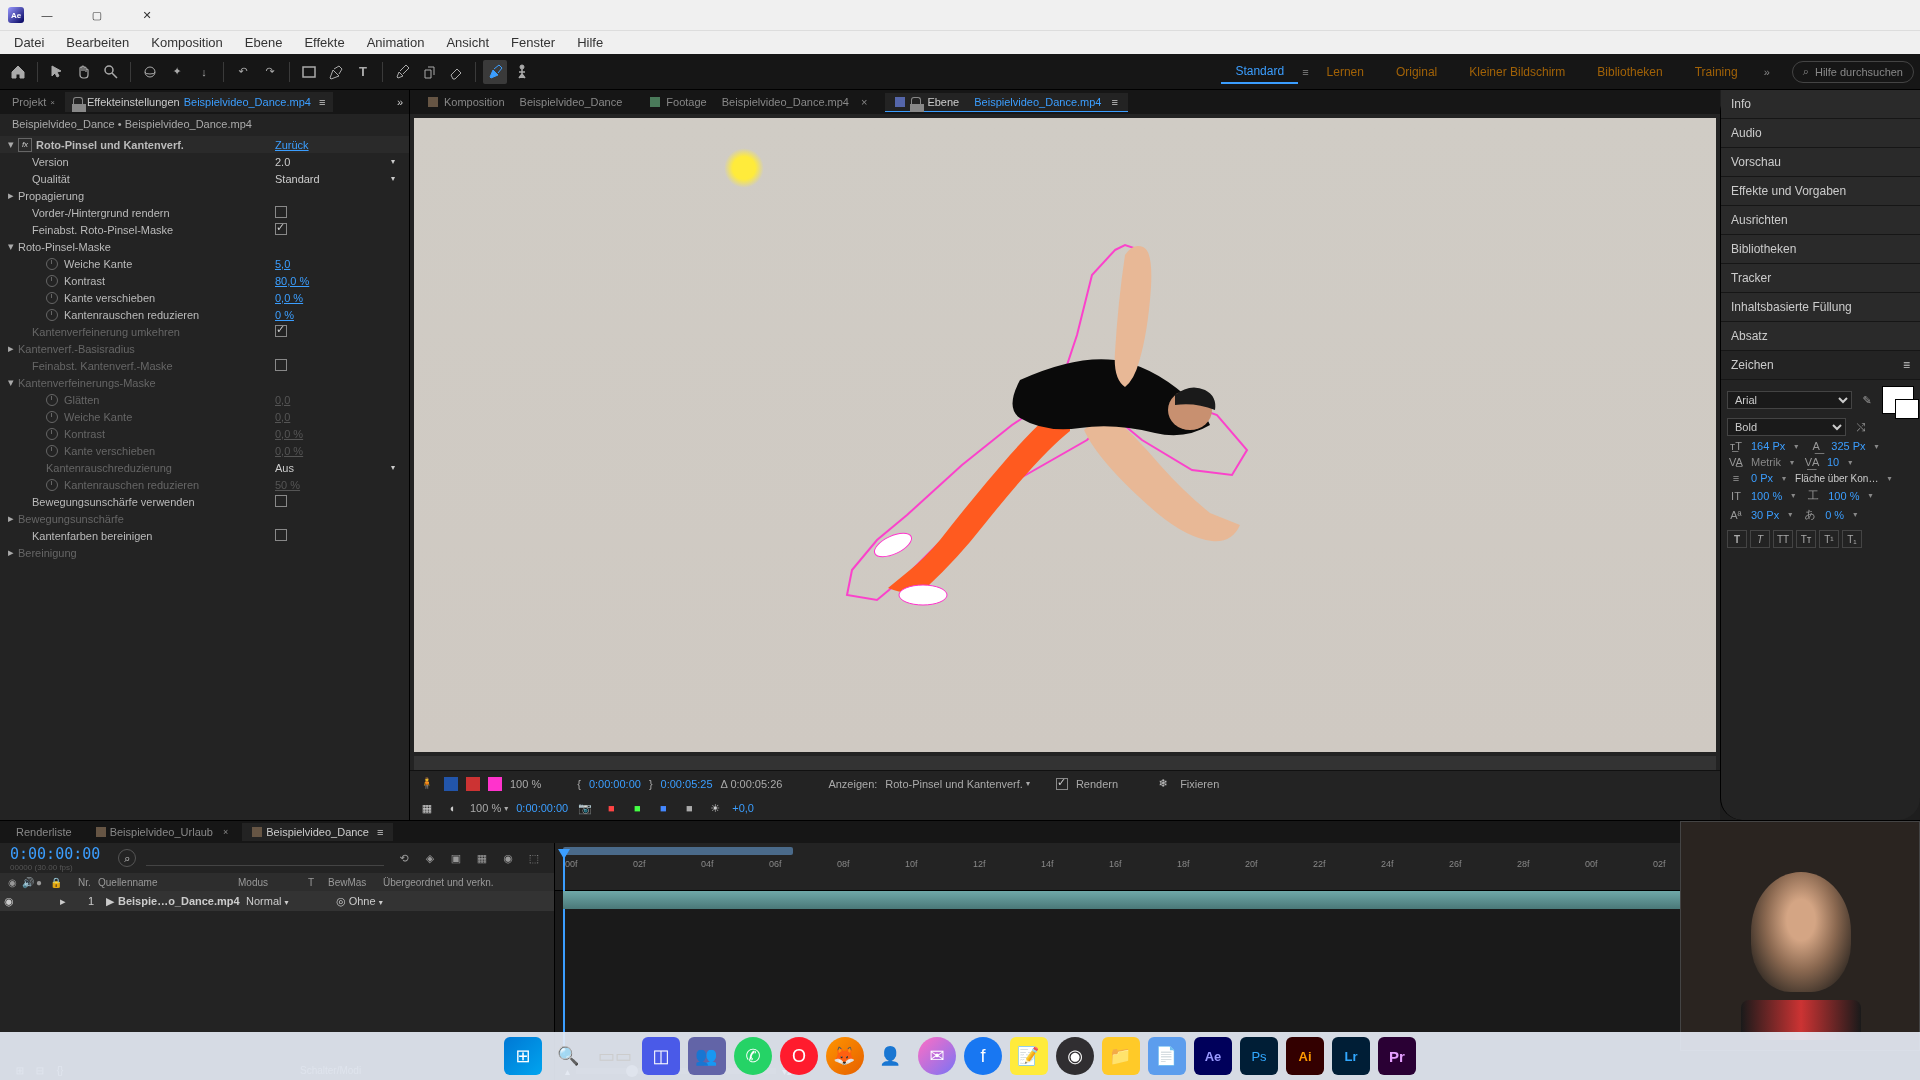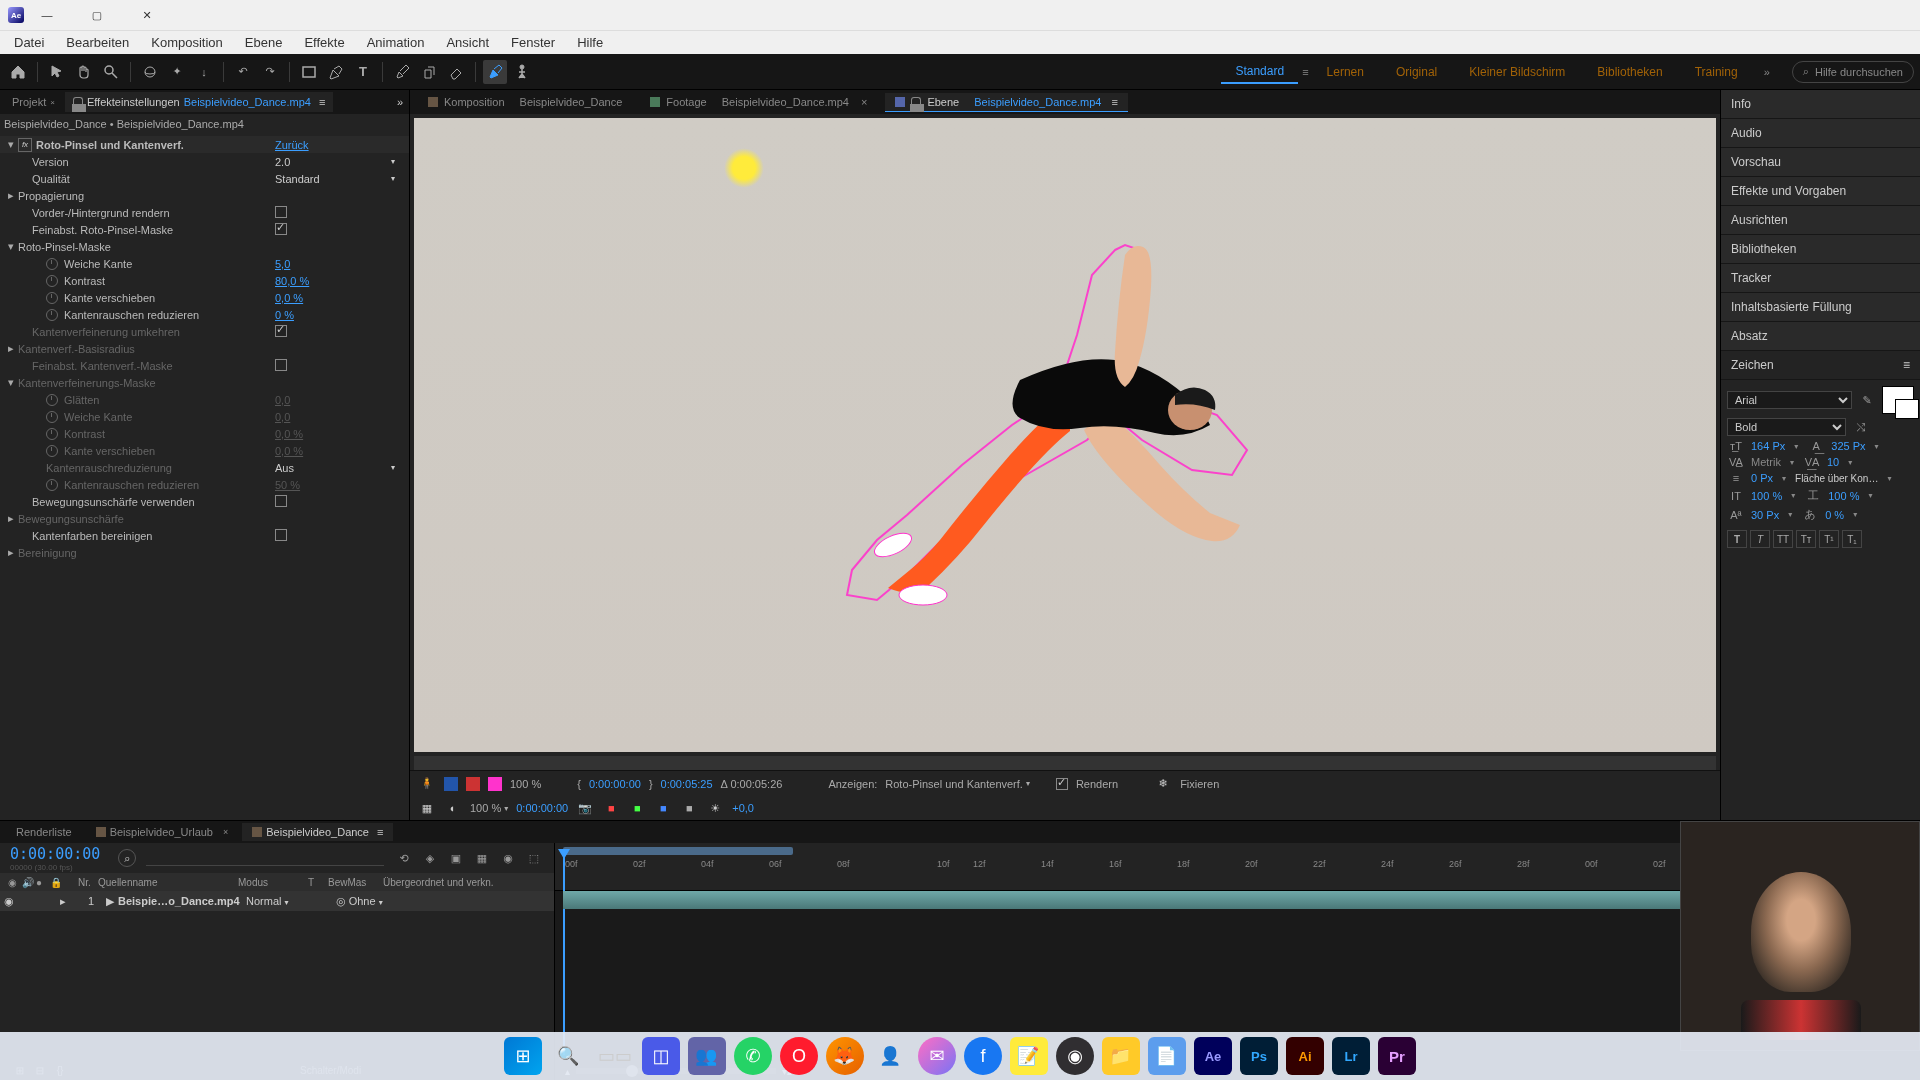--- a/index.html
+++ b/index.html
@@ -18,21 +18,21 @@
 .tool-sep { width: 1px; height: 20px; background: #3a3a3a; margin: 0 4px; }
 .workspace-tabs { margin-left: auto; display: flex; gap: 4px; align-items: center; }
 .workspace-tab { padding: 4px 14px; color: #a16207; cursor: pointer; font-size:12px;}
 .workspace-tab.active { color: #3b9eff; border-bottom: 2px solid #3b9eff; }
 .search-help { display: flex; align-items: center; gap: 6px; color: #888; padding: 0 10px; border:1px solid #444; border-radius:12px; height:22px; margin-left:10px;}
 .main-area { display: flex; height: calc(100% - 30px - 24px - 36px - 260px); }
 .left-panel { width: 410px; background: #232323; display: flex; flex-direction: column; border-right:1px solid #000;}
 .panel-tabs { height: 24px; display: flex; align-items: center; background: #161616; gap:2px; padding-left:4px;}
 .panel-tab { padding: 4px 8px; color: #888; cursor: pointer; font-size:11px; display:flex; align-items:center; gap:4px;}
 .panel-tab.active { background:#232323; color:#ccc;}
-.breadcrumb { padding: 4px 4px; font-size: 11px; color: #aaa; }
+.breadcrumb { padding: 4px 12px; font-size: 11px; color: #aaa; }
 .effect-props { flex: 1; overflow: auto; padding: 2px 0; }
 .prop-row { display: flex; align-items: center; height: 17px; padding: 0 4px; font-size: 11px; }
 .prop-row.header { background: #2a2a2a; }
 .prop-indent-0 { padding-left: 8px; }
 .prop-indent-1 { padding-left: 22px; }
 .prop-indent-2 { padding-left: 36px; }
 .prop-twirl { width: 10px; display: inline-block; color: #aaa; cursor:pointer;}
 .prop-fx { width: 14px; height:14px; border:1px solid #666; display:inline-flex; align-items:center; justify-content:center; font-size:8px; font-style:italic; margin-right:4px;}
 .prop-stopwatch { width: 12px; height: 12px; border: 1px solid #666; border-radius: 50%; margin-right: 6px; display:inline-block; position:relative;}
 .prop-stopwatch::after{content:"";position:absolute;top:1px;left:4px;width:1px;height:4px;background:#666;}
@@ -56,21 +56,21 @@
 .viewer-inner{position:absolute; inset:0; background:linear-gradient(180deg,#d0ccc5 0%,#cfc9c2 100%);}
 .dancer{position:absolute; left:50%; top:50%; transform:translate(-50%,-50%);}
 .yellow-cursor{position:absolute; top:30px; left:310px; width:40px; height:40px; background:radial-gradient(circle,#ffeb3b 40%,rgba(255,235,59,0) 70%); border-radius:50%;}
 .ruler { height: 18px; background: #2a2a2a; display: flex; align-items: center; font-size: 9px; color: #aaa; position:relative; margin:0 4px;}
 .ruler-mark{position:absolute; top:2px; font-size:9px;}
 .ruler-frame{height:14px; background:#333; margin:0 4px; position:relative;}
 .viewer-controls { height: 26px; background: #232323; display: flex; align-items: center; gap: 8px; padding: 0 8px; font-size: 11px; border-top:1px solid #111;}
 .viewer-controls2 { height: 24px; background: #232323; display: flex; align-items: center; gap: 8px; padding: 0 8px; font-size: 11px;}
 .vc-item{color:#aaa; display:flex; align-items:center; gap:3px;}
 .vc-btn{width:18px;height:18px;display:flex;align-items:center;justify-content:center;cursor:pointer;}
-.right-panel { width: 200px; background: #232323; display: flex; flex-direction: column; border-left:1px solid #000;}
+.right-panel { width: 200px; background: #232323; display: flex; flex-direction: column; border-left:1px solid #000;border-radius:22px;}
 .right-panel-item { height: 29px; display: flex; align-items: center; padding: 0 10px; color: #ccc; background: #2a2a2a; border-bottom:1px solid #161616; cursor:pointer; font-size:12px;}
 .right-panel-item.open{background:#232323;}
 .zeichen-panel{ padding:6px; font-size:11px;}
 .zp-row{display:flex; align-items:center; gap:6px; margin-bottom:4px;}
 .zp-row select,.zp-row input{background:#1a1a1a; color:#ccc; border:1px solid #444; font-size:11px; padding:1px 3px; flex:1;}
 .zp-icon{width:18px; text-align:center; color:#999;}
 .zp-dd{font-size:8px; color:#888; padding:0 3px;}
 .color-swatch{width:32px;height:28px;background:#fff;border:1px solid #000; position:relative;}
 .color-swatch2{position:absolute;right:-6px;bottom:-6px;width:24px;height:20px;background:#fff;border:1px solid #000;}
 .txt-style-row{display:flex; gap:3px; padding-top:4px;}
@@ -615,21 +615,21 @@
     </div>
     <div class="tl-right">
       <div class="tl-time-ruler">
         <div class="tl-work-area"></div>
         <div id="tl-frame-labels">
             <span class="tl-frame-lbl" style="left: 10px;">00f</span>
             <span class="tl-frame-lbl" style="left: 78px;">02f</span>
             <span class="tl-frame-lbl" style="left: 146px;">04f</span>
             <span class="tl-frame-lbl" style="left: 214px;">06f</span>
             <span class="tl-frame-lbl" style="left: 282px;">08f</span>
-            <span class="tl-frame-lbl" style="left: 350px; margin-left: 32px;">10f</span>
+            <span class="tl-frame-lbl" style="left: 350px;">10f</span>
             <span class="tl-frame-lbl" style="left: 418px;">12f</span>
             <span class="tl-frame-lbl" style="left: 486px;">14f</span>
             <span class="tl-frame-lbl" style="left: 554px;">16f</span>
             <span class="tl-frame-lbl" style="left: 622px;">18f</span>
             <span class="tl-frame-lbl" style="left: 690px;">20f</span>
             <span class="tl-frame-lbl" style="left: 758px;">22f</span>
             <span class="tl-frame-lbl" style="left: 826px;">24f</span>
             <span class="tl-frame-lbl" style="left: 894px;">26f</span>
             <span class="tl-frame-lbl" style="left: 962px;">28f</span>
             <span class="tl-frame-lbl" style="left: 1030px;">00f</span>
@@ -665,17 +665,17 @@
   <div class="task-icon" style="background:#ff1b2d;color:#fff;border-radius:50%;">O</div>
   <div class="task-icon" style="background:linear-gradient(135deg,#ff9500,#e66000);color:#fff;border-radius:50%;">🦊</div>
   <div class="task-icon">👤</div>
   <div class="task-icon" style="background:linear-gradient(135deg,#ff6ec4,#7873f5);color:#fff;border-radius:50%;">✉</div>
   <div class="task-icon" style="background:#1877f2;color:#fff;border-radius:50%;">f</div>
   <div class="task-icon" style="background:#ffeb3b;">📝</div>
   <div class="task-icon" style="background:#302e31;color:#fff;border-radius:50%;">◉</div>
   <div class="task-icon" style="background:#ffca28;">📁</div>
   <div class="task-icon" style="background:#5c9ded;color:#fff;">📄</div>
   <div class="task-icon" style="background:#00005b;color:#9999ff;font-weight:bold;font-size:13px;">Ae</div>
-  <div class="task-icon" style="background:#001e36;color:#31a8ff;font-weight:bold;font-size:13px;">Ps</div>
+  <div class="task-icon" style="background:#001e36;color:#31a8ff;font-weight:normal;font-size:13px;">Ps</div>
   <div class="task-icon" style="background:#330000;color:#ff9a00;font-weight:bold;font-size:13px;">Ai</div>
   <div class="task-icon" style="background:#001e36;color:#31a8ff;font-weight:bold;font-size:13px;">Lr</div>
   <div class="task-icon" style="background:#2a0034;color:#e59eff;font-weight:bold;font-size:15px;">Pr</div>
 </div>
 
 </body></html>

